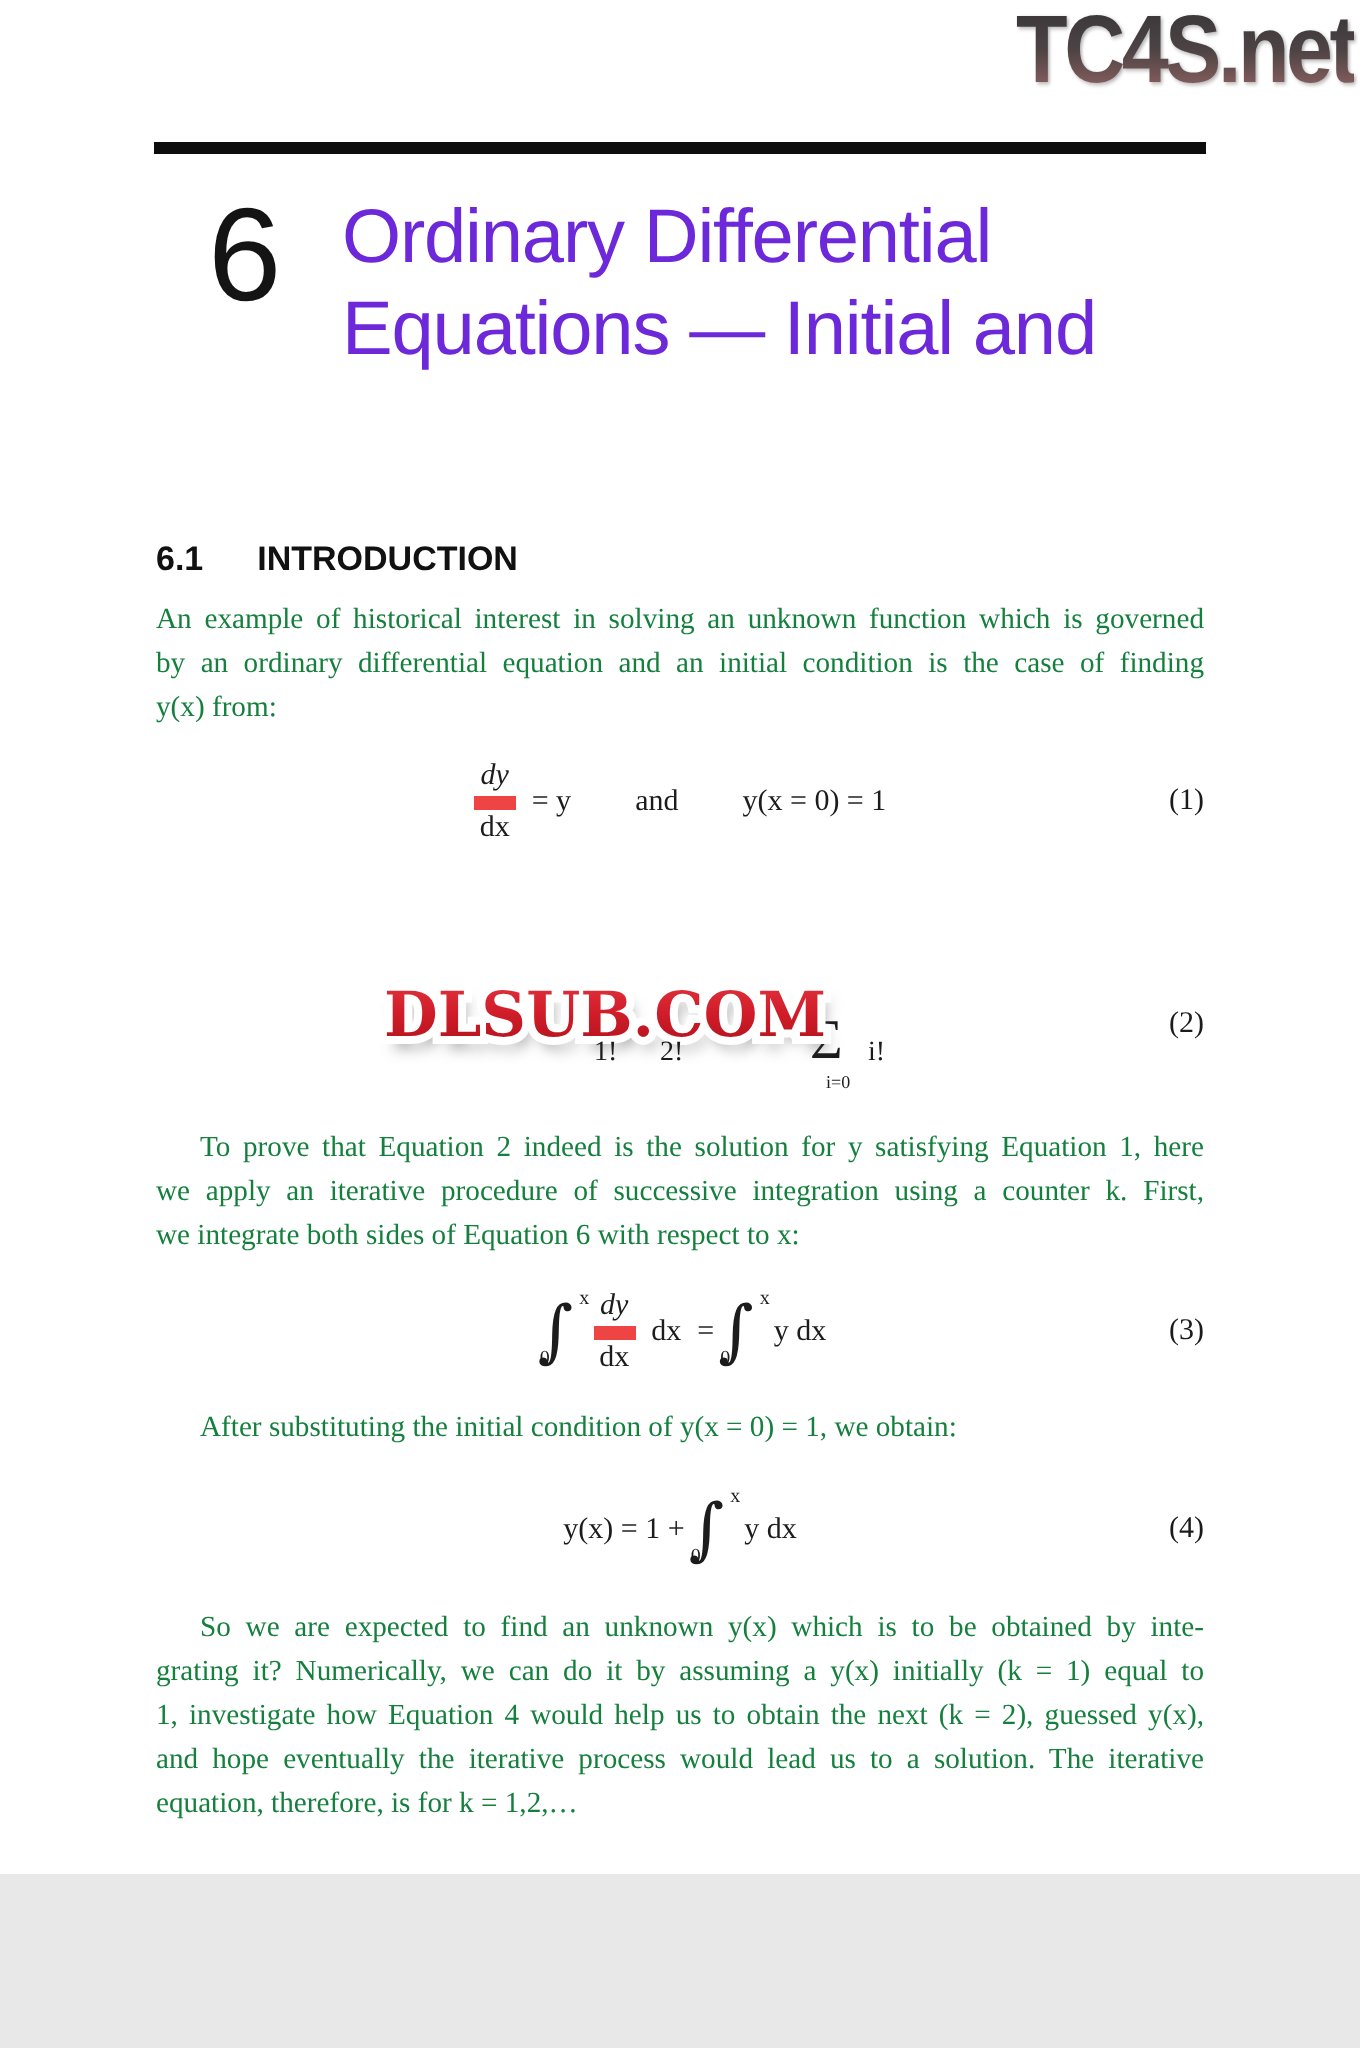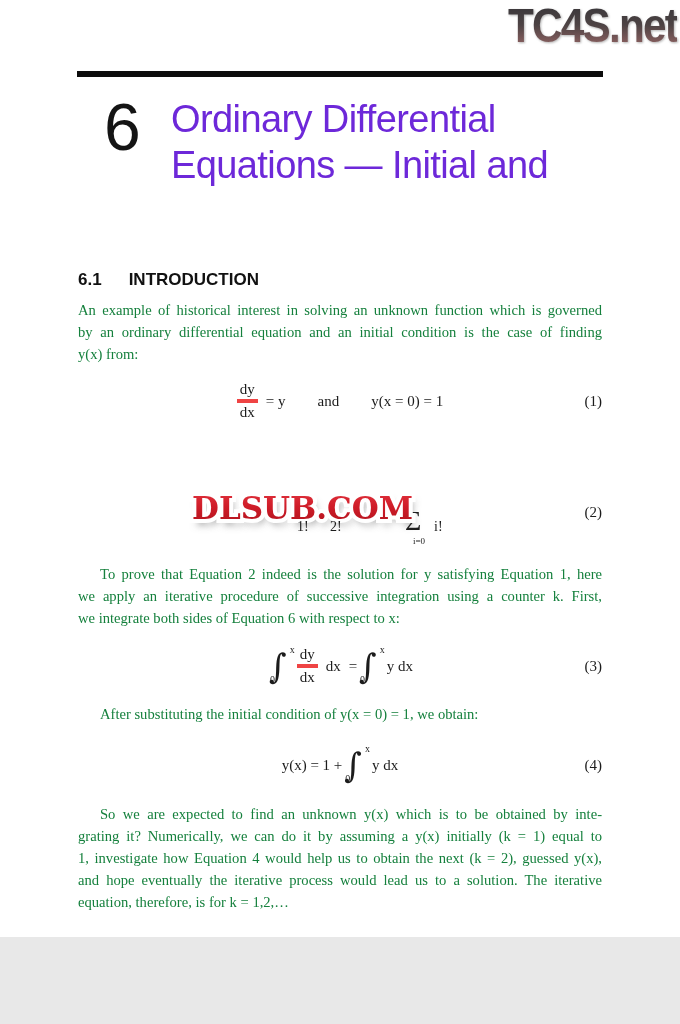--- a/index.html
+++ b/index.html
@@ -47,21 +47,21 @@
   .p1{top:299px;} .p2{top:433px;} .p3{top:563px;} .p4{top:703px;} .p5{top:803px;}
   .it{font-style:italic;}
   sup.sx{font-size:9px;line-height:0;vertical-align:6px;}
   
   .eq{position:absolute;left:78px;width:524px;display:flex;align-items:center;justify-content:center;font-size:15px;}
   .eq .label{position:absolute;right:0;top:50%;transform:translateY(-50%);font-size:15px;color:#1b1b1b;}
   .eq1{top:377px;height:48px;}
   .eq3{top:642px;height:48px;}
   .eq4{top:738px;height:54px;}
   .frac{display:inline-flex;flex-direction:column;text-align:center;line-height:17px;vertical-align:middle;}
-  .frac .num{border-bottom:4px solid #ef4444;padding:0 3px 1px;}
+  .frac .num{border-bottom:7px solid #ef4444;padding:0 3px 1px;font-style:italic;}
   .frac .den{padding:1px 3px 0;}
   .gap-s{display:inline-block;width:8px;} .gap-m{display:inline-block;width:32px;}
   .int{position:relative;display:inline-block;font-size:34px;line-height:36px;margin:0 10px 0 2px;font-family:"DejaVu Serif",serif;}
   .int .lim-top{position:absolute;top:-3px;right:-8px;font-size:10px;line-height:10px;font-family:"Liberation Serif",serif;}
   .int .lim-bot{position:absolute;bottom:-1px;left:1px;font-size:10px;line-height:10px;font-family:"Liberation Serif",serif;}
   
   .eq2{position:absolute;left:78px;top:483px;width:524px;height:66px;}
   .eq2 .label{position:absolute;right:0;top:21px;font-size:15px;}
   .eq2 .frag{position:absolute;font-size:14px;z-index:6;}
   .eq2 .f1{left:219px;top:36px;} .eq2 .f2{left:252px;top:36px;} .eq2 .f3{left:356px;top:36px;}

